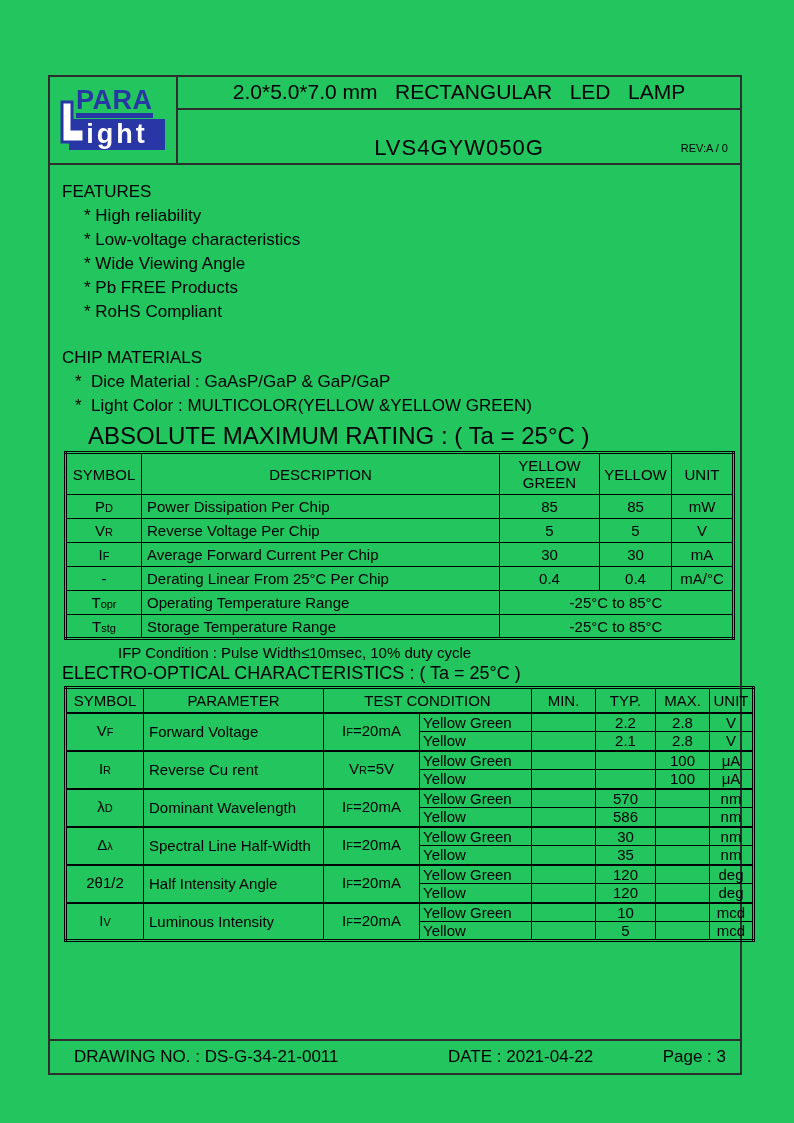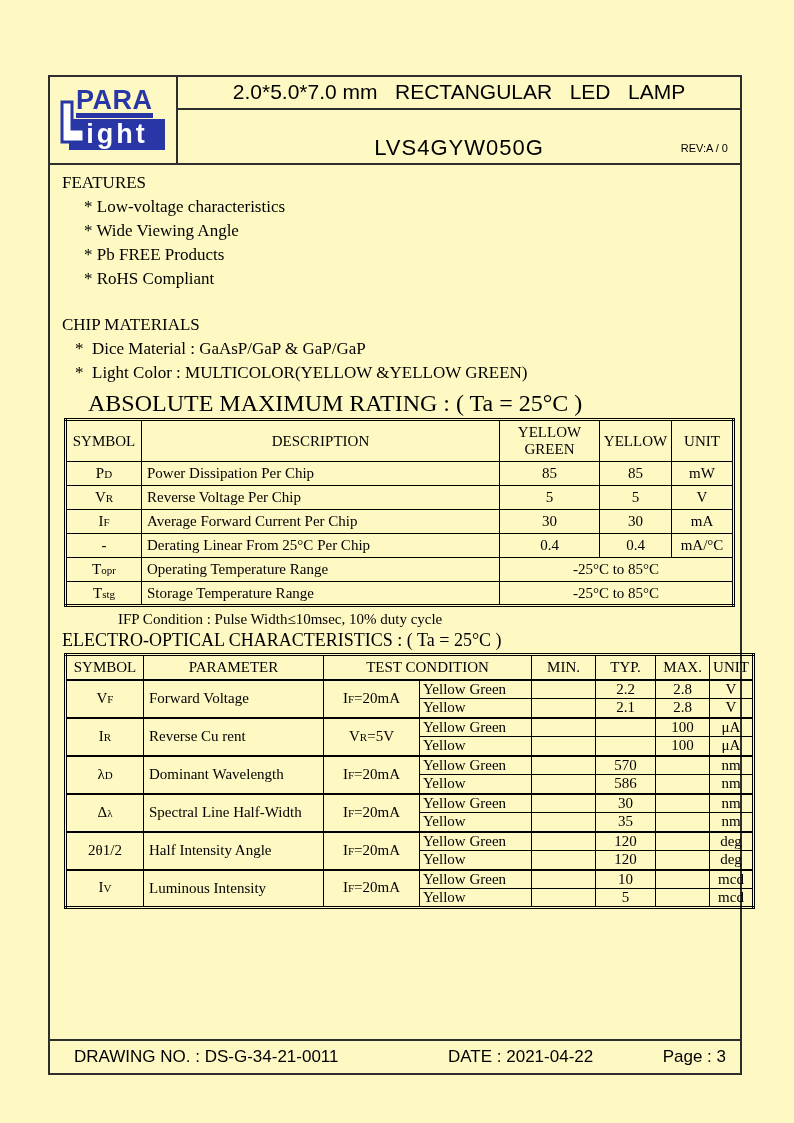--- a/index.html
+++ b/index.html
@@ -1,20 +1,20 @@
 <!DOCTYPE html>
 <html style="--logo_blue: #2936a6;"><head>
 <meta charset="utf-8">
 <style>
   * { box-sizing: border-box; margin: 0; padding: 0; }
   html,body { background:#fff; }
   .page {
     position: relative;
     width: 794px; height: 1123px;
-    background: #fef9c3;
+    background: #22c55e;
     color: #000;
     font-family: "Liberation Sans", sans-serif;
     overflow: hidden;
   }
   .frame {
     position: absolute; left: 48px; top: 75px;
     width: 694px; height: 1000px;
     border: 2px solid #2e2e2e;
     display: flex; flex-direction: column;
   }
@@ -39,21 +39,21 @@
   .logo-l { position: absolute; left: 0; top: 13px; }
   .titles { flex: 1; display: flex; flex-direction: column; gap: 23px; }
   .title-main {
     flex: 1; display: flex; align-items: center; justify-content: center;
     font-size: 21px; border-bottom: 2px solid #2e2e2e; white-space: pre;
   }
   .title-sub { flex: 1; position: relative; display: flex; align-items: center; justify-content: center; }
   .part-number { font-size: 22px; letter-spacing: 1px; }
   .revision { position: absolute; right: 12px; top: 50%; transform: translateY(-50%); font-size: 11px; }
   
-  .body { flex: 1; padding: 6px 6px 0 12px; font-size: 17px; font-family: Liberation Serif, serif; }
+  .body { flex: 1; padding: 15px 6px 0 12px; font-size: 17px; }
   .sec-heading { font-size: 17px; line-height: 24px; }
   .bullet { padding-left: 22px; line-height: 24px; white-space: pre; }
   .chip-bullet { padding-left: 13px; }
   .gap-lg { margin-top: 22px; }
   .amr-heading { margin-top: 6px; padding-left: 26px; font-size: 24px; line-height: 24px; }
   .eo-heading { font-size: 18px; line-height: 22px; }
   .note { margin-top: 3px; padding-left: 56px; font-size: 15px; line-height: 19px; }
   
   table { border-collapse: collapse; border: 3px double #000; table-layout: fixed; }
   th, td { border: 1px solid #000; font-weight: normal; font-size: 15px; overflow: hidden; }
@@ -100,20 +100,21 @@
         <div class="title-sub">
           <span class="part-number">LVS4GYW050G</span>
           <span class="revision">REV:A / 0</span>
         </div>
       </div>
     </div>
 
     <div class="body">
 
       <div class="sec-heading">FEATURES</div>
+      <div class="bullet">* High reliability</div>
       <div class="bullet">* Low-voltage characteristics</div>
       <div class="bullet">* Wide Viewing Angle</div>
       <div class="bullet">* Pb FREE Products</div>
       <div class="bullet">* RoHS Compliant</div>
 
       <div class="sec-heading gap-lg">CHIP MATERIALS</div>
       <div class="bullet chip-bullet">*  Dice Material : GaAsP/GaP &amp; GaP/GaP</div>
       <div class="bullet chip-bullet">*  Light Color : MULTICOLOR(YELLOW &amp;YELLOW GREEN)</div>
 
       <div class="amr-heading">ABSOLUTE MAXIMUM RATING : ( Ta = 25°C )</div>

